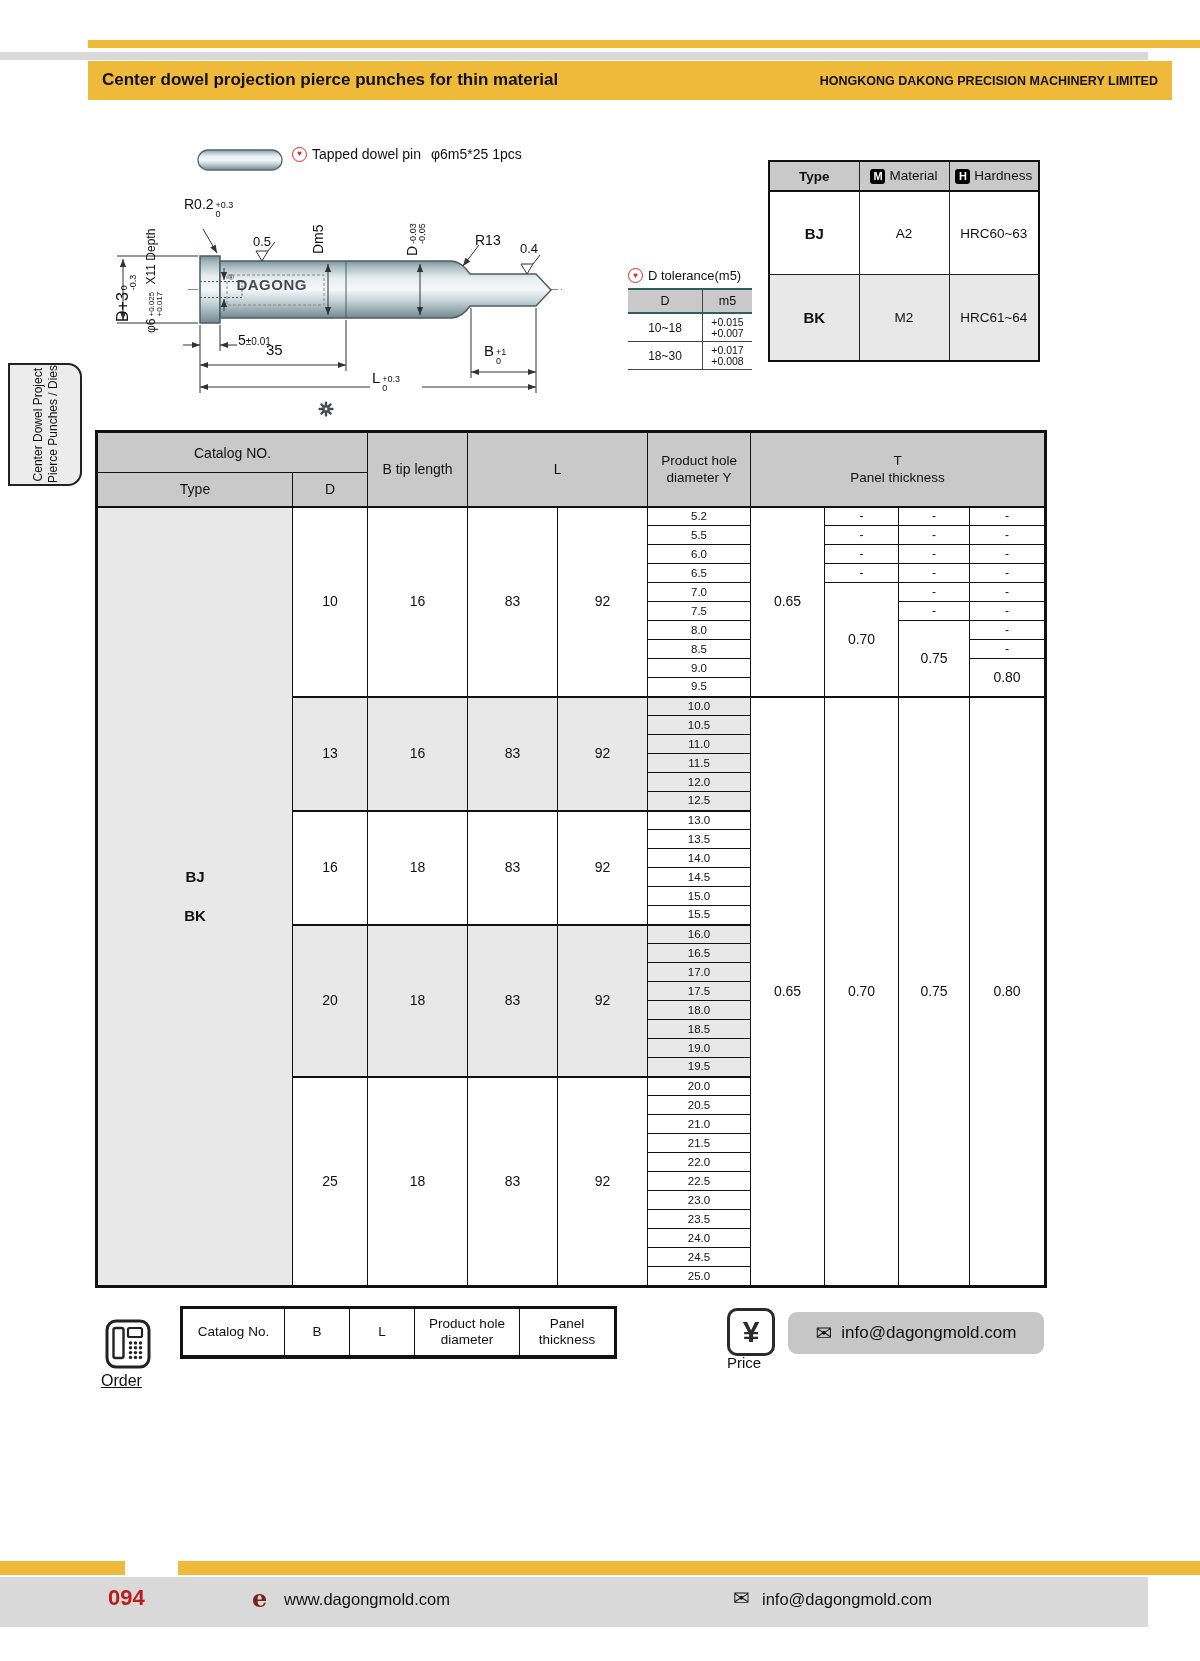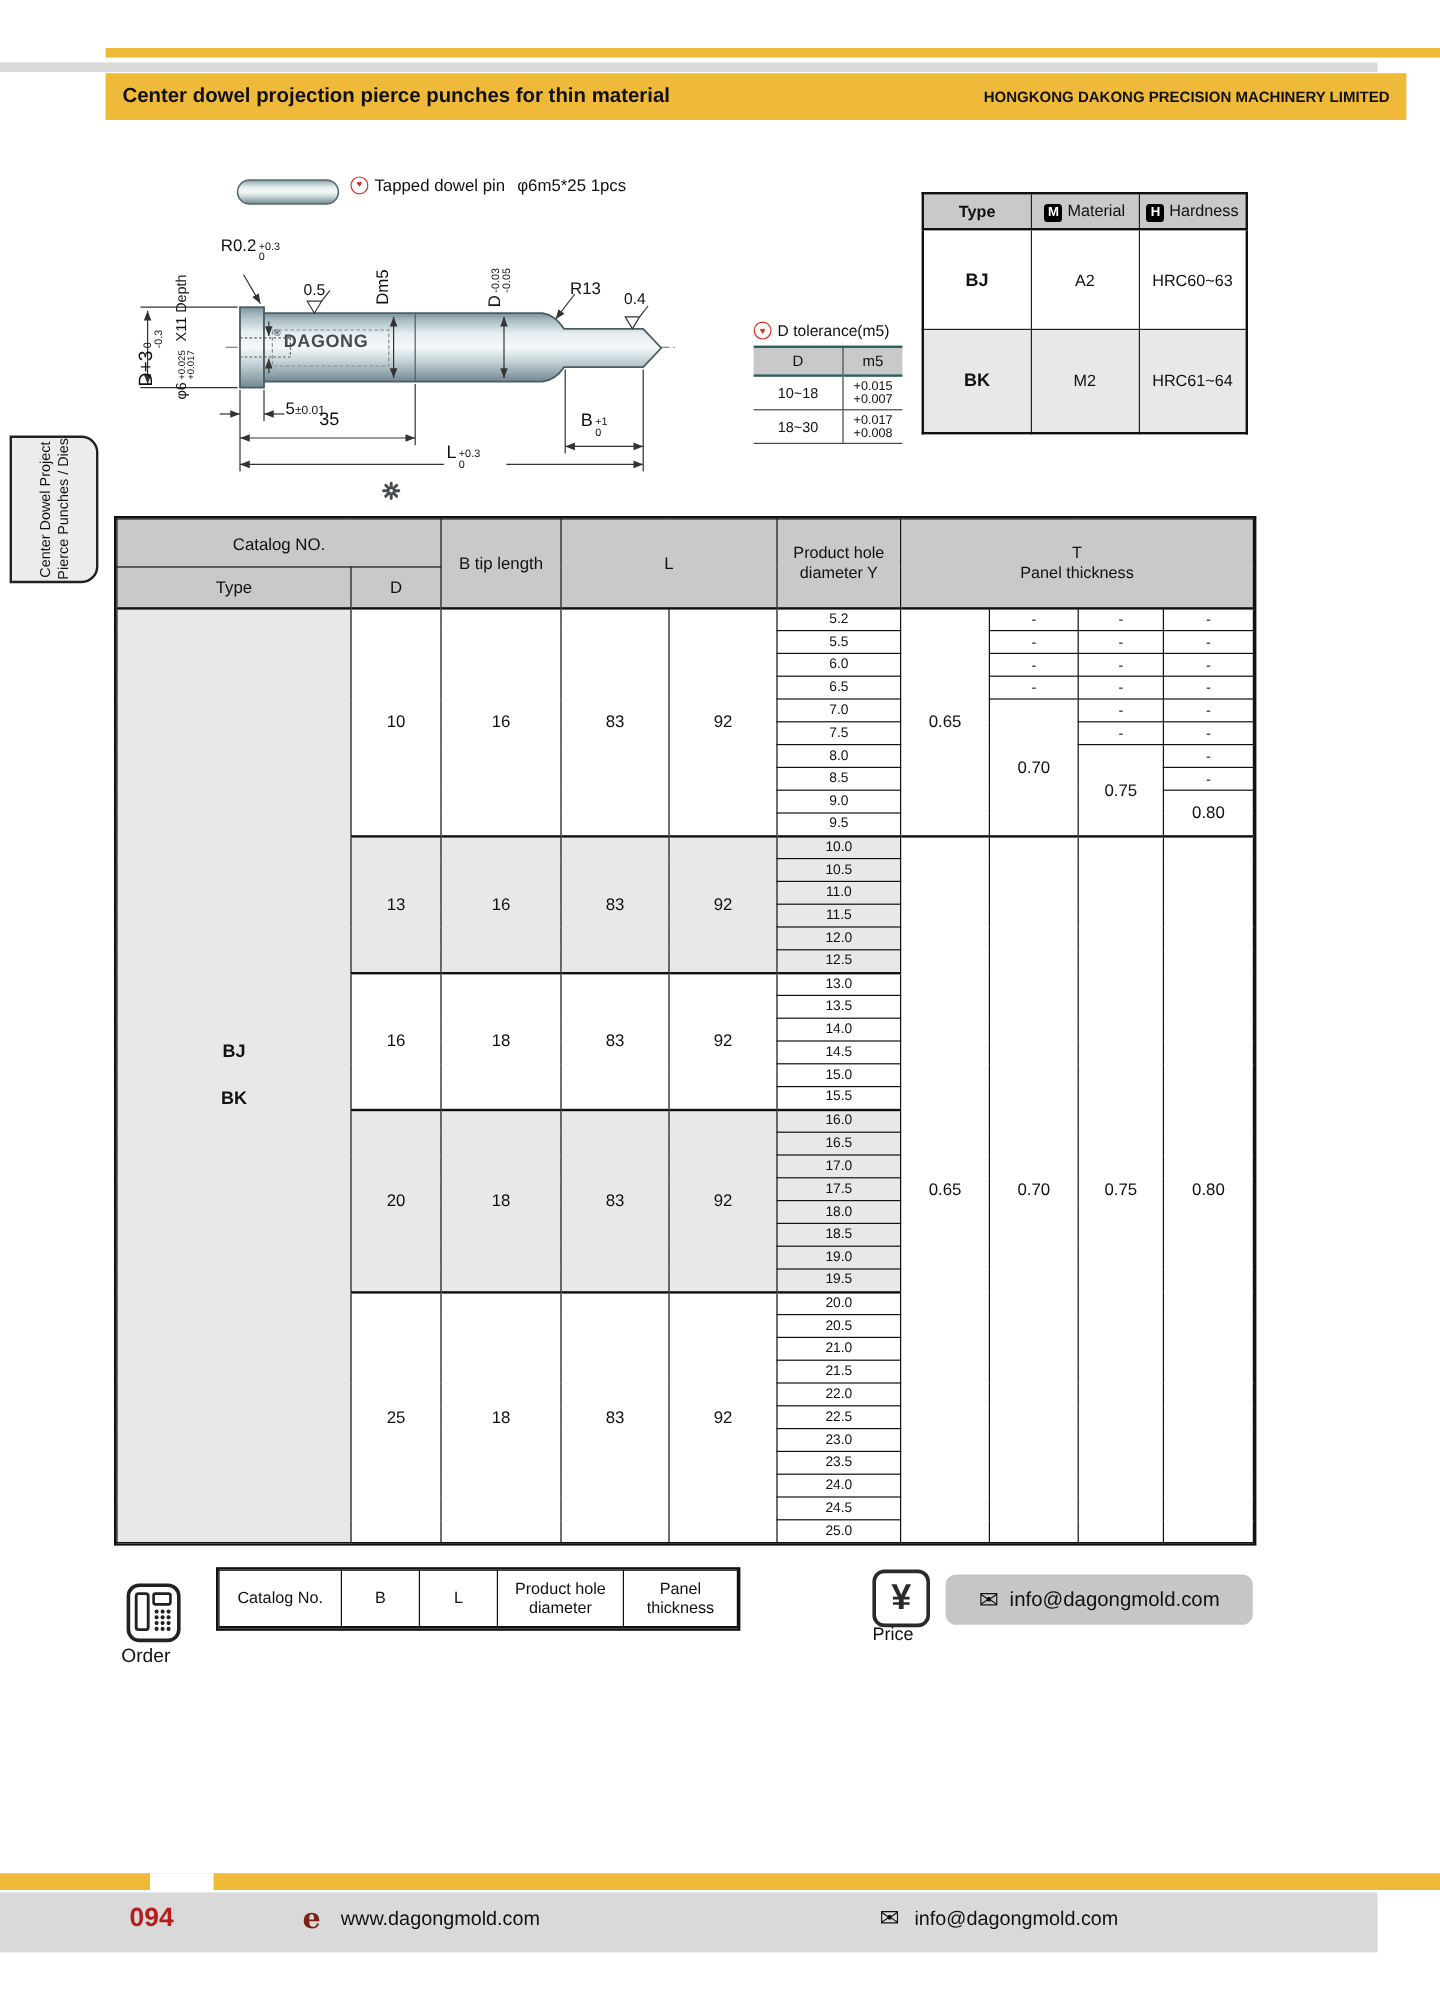--- a/index.html
+++ b/index.html
@@ -62,21 +62,21 @@
   .main tbody td{font-size:11.5px;line-height:13px;}
   .main td.gcell{font-size:14px;}
   .main td.tval{font-size:14px;}
   .main td.tdash{font-size:12px;}
   .main td.shade{background:#E8E8E8;}
   .main td.type-cell{background:#E8E8E8;vertical-align:middle;}
   .main td.type-cell div{font-size:15px;font-weight:bold;margin:26px 0;}
   .main tr.gstart td{border-top:2px solid #111;}
   
   .order-icn{position:absolute;left:104px;top:1316px;}
-  .order-lbl{position:absolute;left:101px;top:1372px;font-size:16px;}
+  .order-lbl{position:absolute;left:101px;top:1372px;font-size:16px;text-decoration:underline;}
   .otwrap{position:absolute;left:180px;top:1306px;border:2px solid #111;}
   .order{border-collapse:collapse;table-layout:fixed;width:432px;}
   .order th,.order td{border:1px solid #111;padding:0;text-align:center;}
   .order th{height:46px;font-size:13.5px;font-weight:normal;background:#fff;line-height:16px;border-bottom:2px solid #111;}
   .order td{height:25px;font-size:14px;position:relative;}
   .osep{position:absolute;right:-5px;top:50%;transform:translateY(-55%);background:#fff;padding:0 2px;z-index:2;font-size:13px;}
   .price-ic{position:absolute;left:727px;top:1308px;width:42px;height:42px;border:3px solid #2a2a2a;border-radius:10px;
             display:flex;align-items:center;justify-content:center;font-size:30px;font-weight:900;color:#2a2a2a;}
   .price-lbl{position:absolute;left:727px;top:1354px;font-size:15px;}
   .mailpill{position:absolute;left:788px;top:1312px;width:256px;height:42px;background:#C6C6C6;border-radius:9px;

